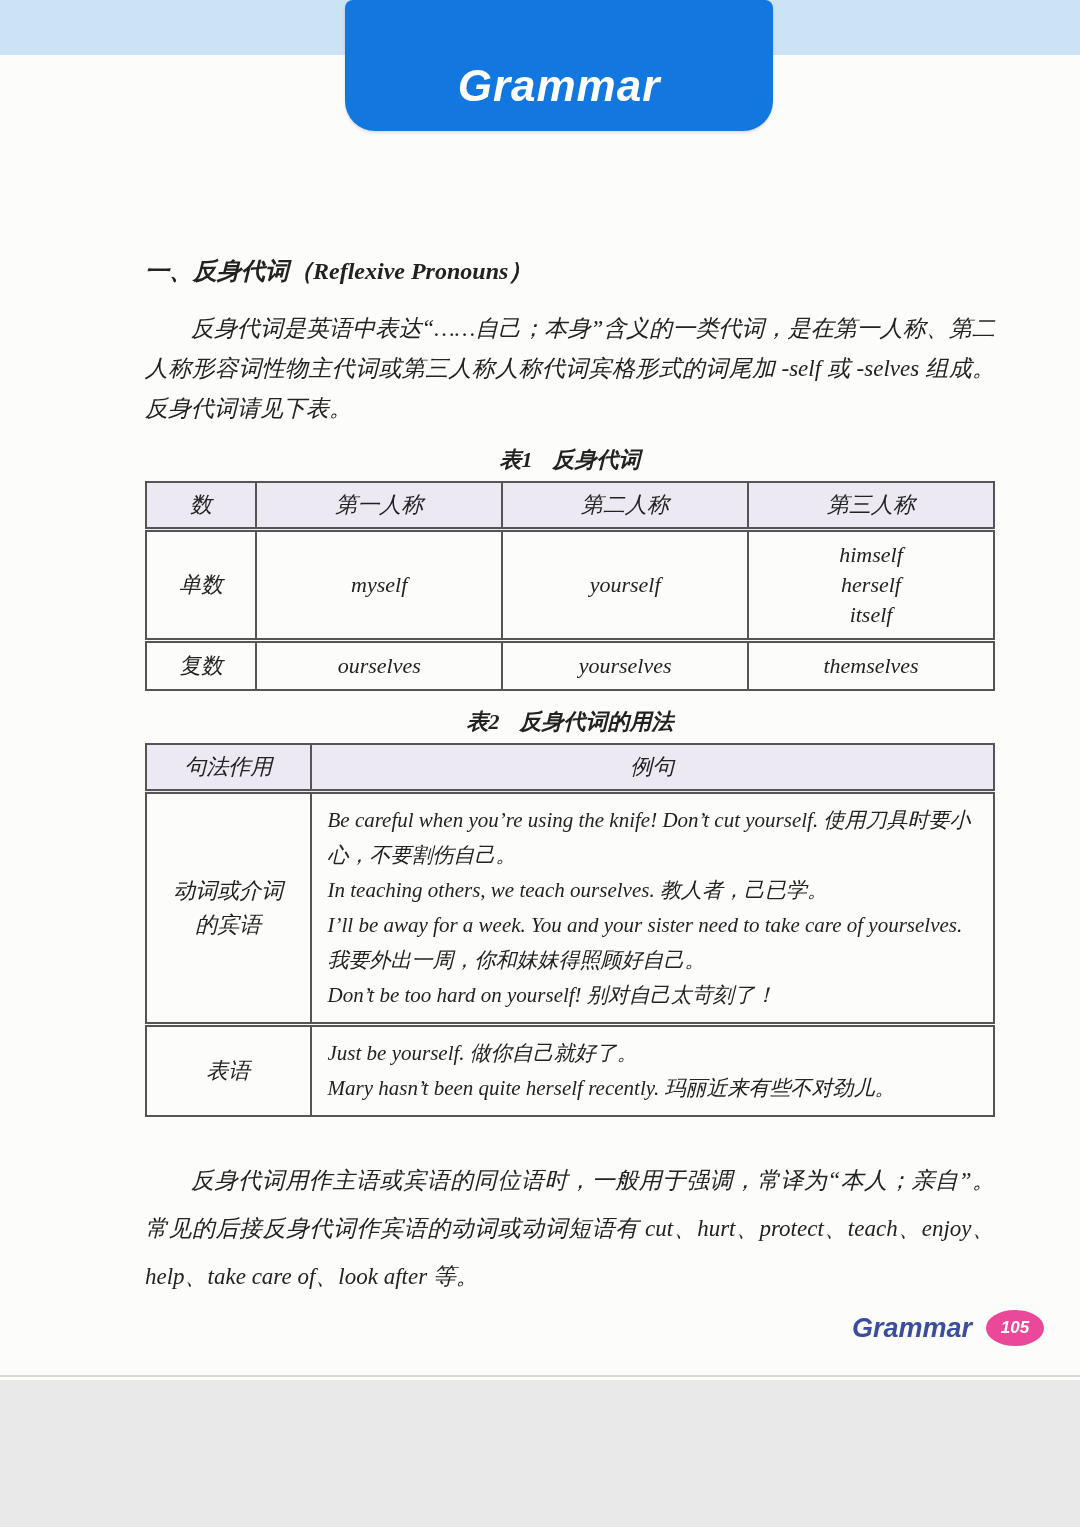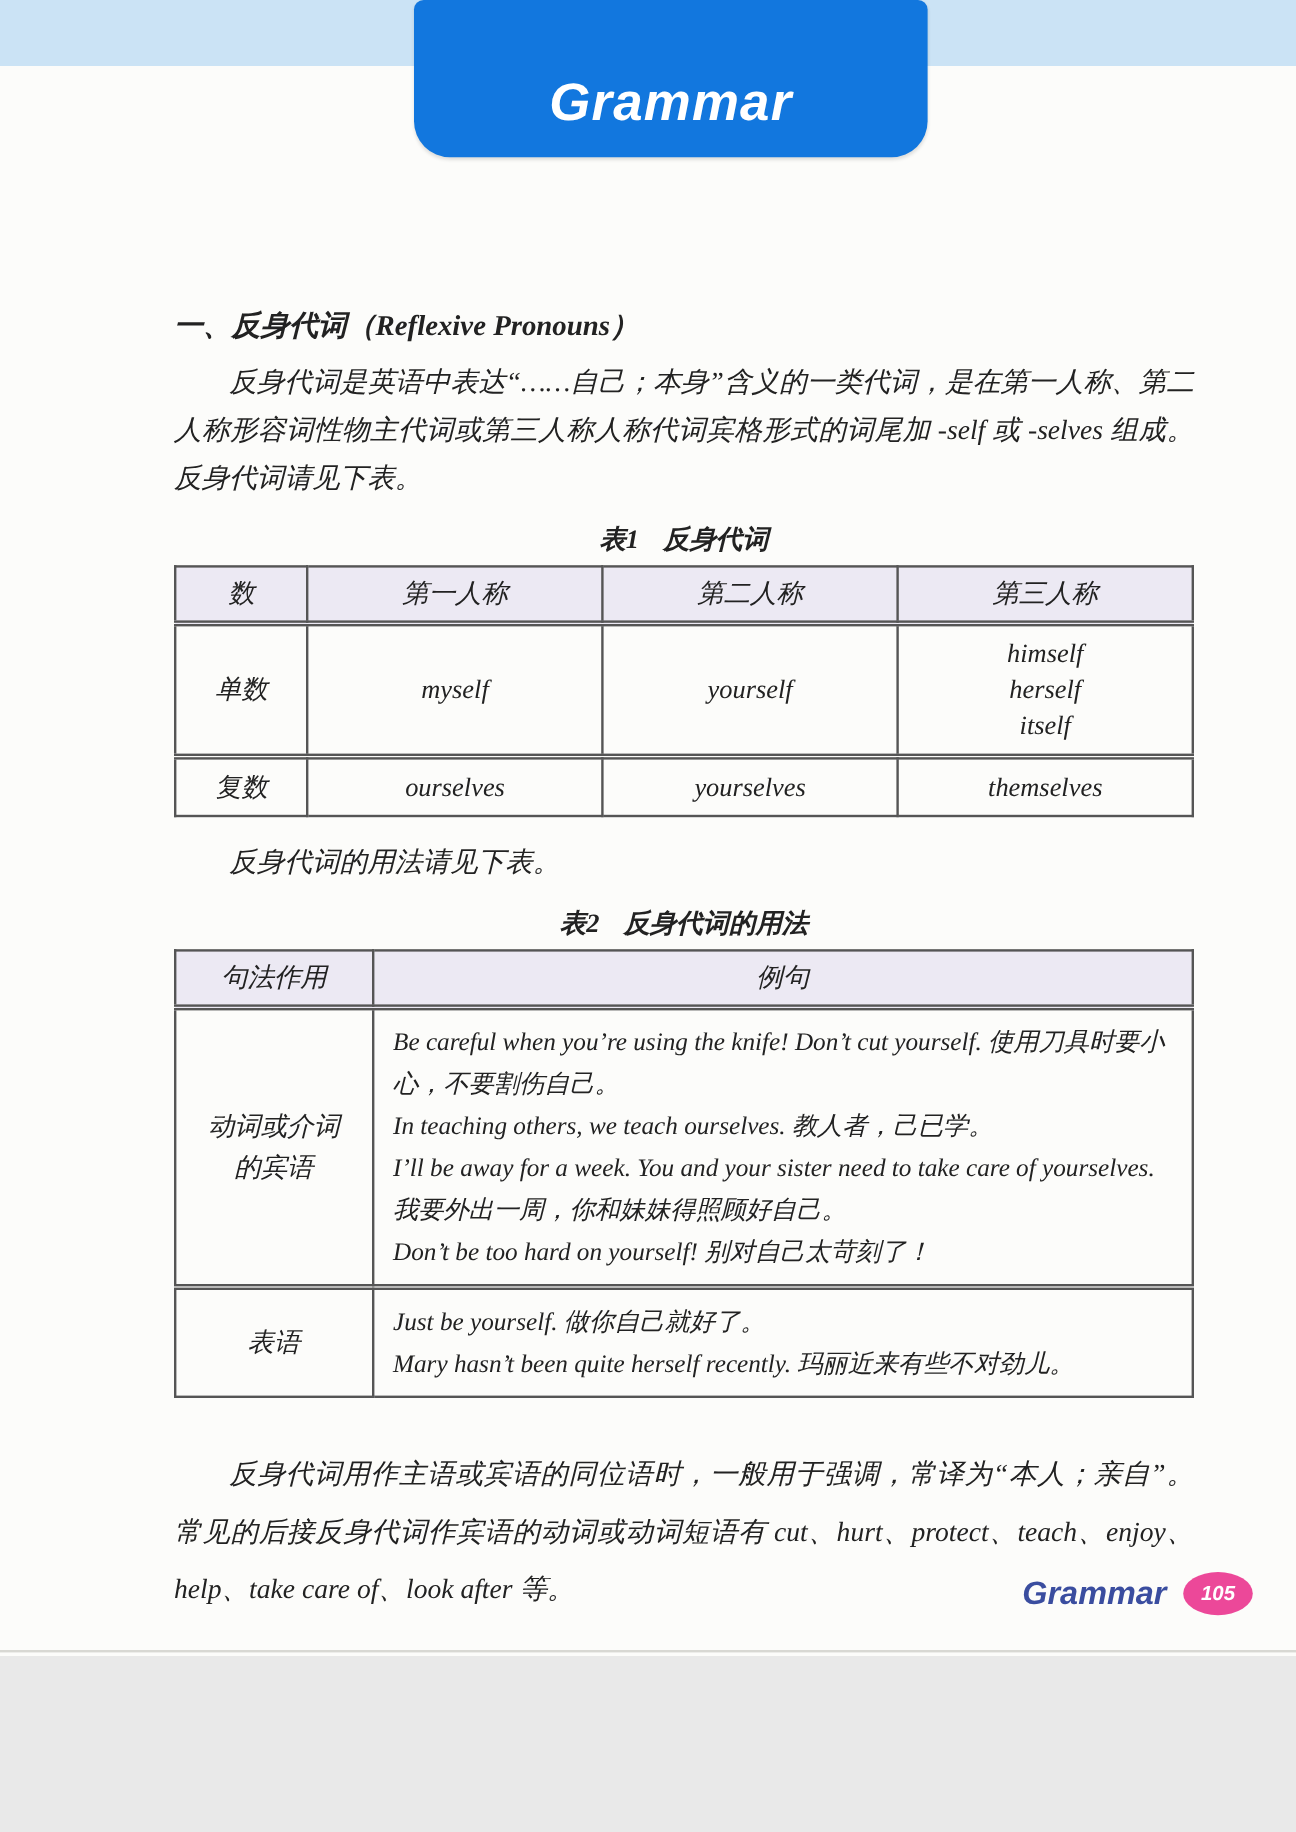--- a/index.html
+++ b/index.html
@@ -13,21 +13,21 @@
     position:absolute; top:0; left:345px; width:428px; height:131px;
     background:#1277de; border-radius:8px 8px 30px 30px;
     display:flex; align-items:center; justify-content:center; padding-top:40px; box-sizing:border-box;
     box-shadow:0 2px 3px rgba(0,0,0,0.12);
   }
   .tab-label {
     color:#ffffff; font-family:"Liberation Sans","DejaVu Sans",sans-serif;
     font-weight:bold; font-size:44px; letter-spacing:1px;
   }
   .content { position:relative; padding:255px 85px 0 145px; }
-  .heading { font-size:24px; font-weight:bold; margin:0 0 12px 0; }
+  .heading { font-size:24px; font-weight:bold; margin:0 0 22px 0; }
   .para { font-size:23px; line-height:40px; text-align:justify; text-indent:2em; margin:0; }
   .note-para { margin-top:18px; }
   .outro-para { margin-top:40px; line-height:48px; }
   .caption { text-align:center; font-weight:bold; font-size:22px; margin:16px 0 6px 0; }
   .caption .tag { margin-right:20px; }
   table { width:100%; border-collapse:collapse; table-layout:fixed; }
   td,th { border:2px solid #555; font-size:22px; font-weight:normal; }
   thead th { background:#ece9f3; height:42px; text-align:center; }
   tbody tr { border-top:5px double #555; }
   table { border:2.5px solid #555; }
@@ -102,21 +102,20 @@
             <td>
               <span class="cell-line">yourselves</span>
             </td>
             <td>
               <span class="cell-line">themselves</span>
             </td>
           </tr>
         </tbody>
       </table>
 
-    <p class="para note-para">反身代词的用法请见下表。</p>
 
     <div class="caption">
       <span class="tag">表2</span><span>反身代词的用法</span>
     </div>
     <table id="table2">
         <colgroup>
           <col style="width: 19.4%;">
           <col style="width: 80.6%;">
         </colgroup>
         <thead>

